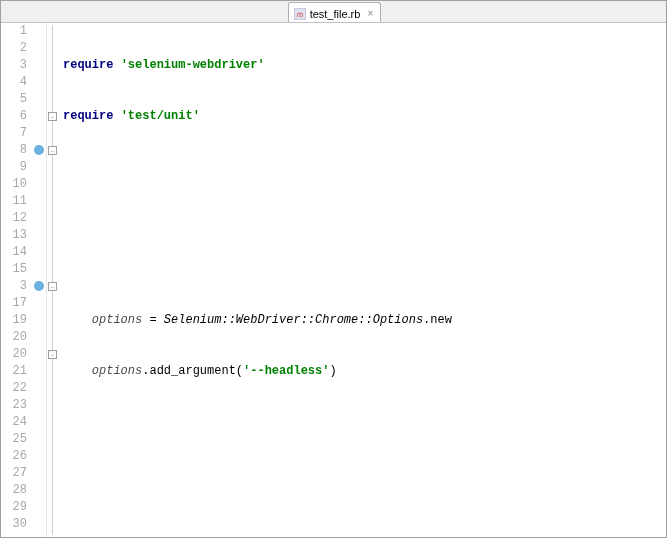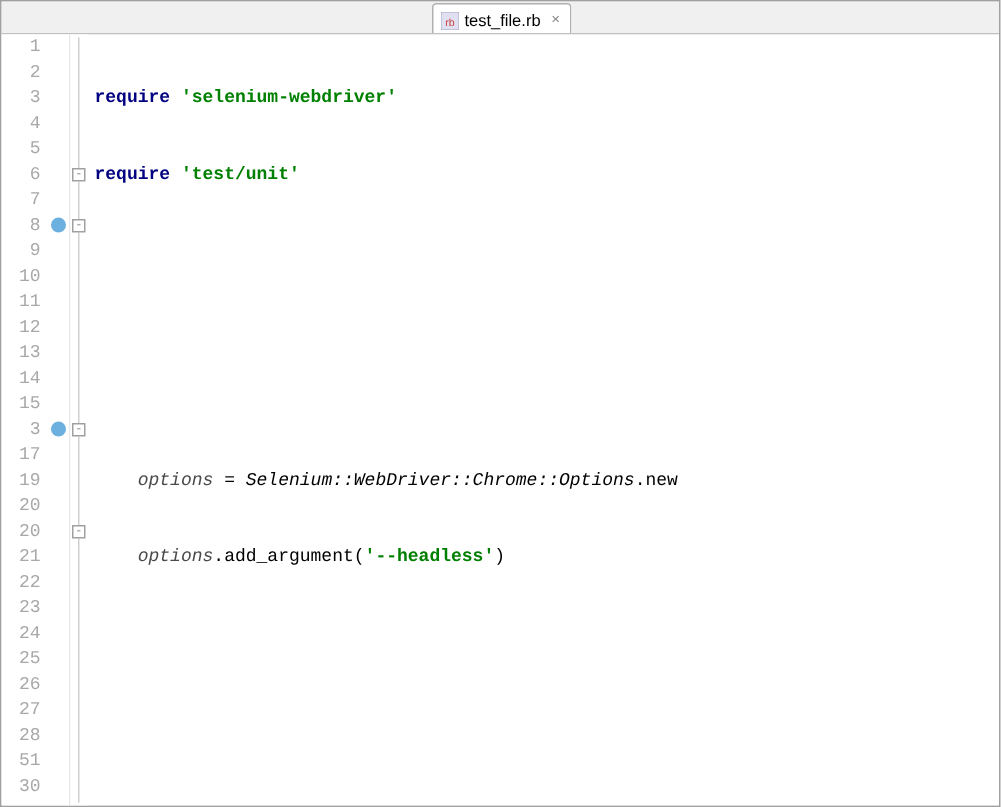--- a/index.html
+++ b/index.html
@@ -162,21 +162,21 @@
       <div class="ln">20</div>
       <div class="ln">20</div>
       <div class="ln">21</div>
       <div class="ln">22</div>
       <div class="ln">23</div>
       <div class="ln">24</div>
       <div class="ln">25</div>
       <div class="ln">26</div>
       <div class="ln">27</div>
       <div class="ln">28</div>
-      <div class="ln">51</div>
+      <div class="ln">29</div>
       <div class="ln">30</div>
     </div>
 
   <div class="marker-col" id="markers">
       <div class="marker" style="top: 122px;"></div>
       <div class="marker" style="top: 258px;"></div>
     </div>
 
   <div class="fold-col" id="folds">
     <div class="fold-line"></div>

